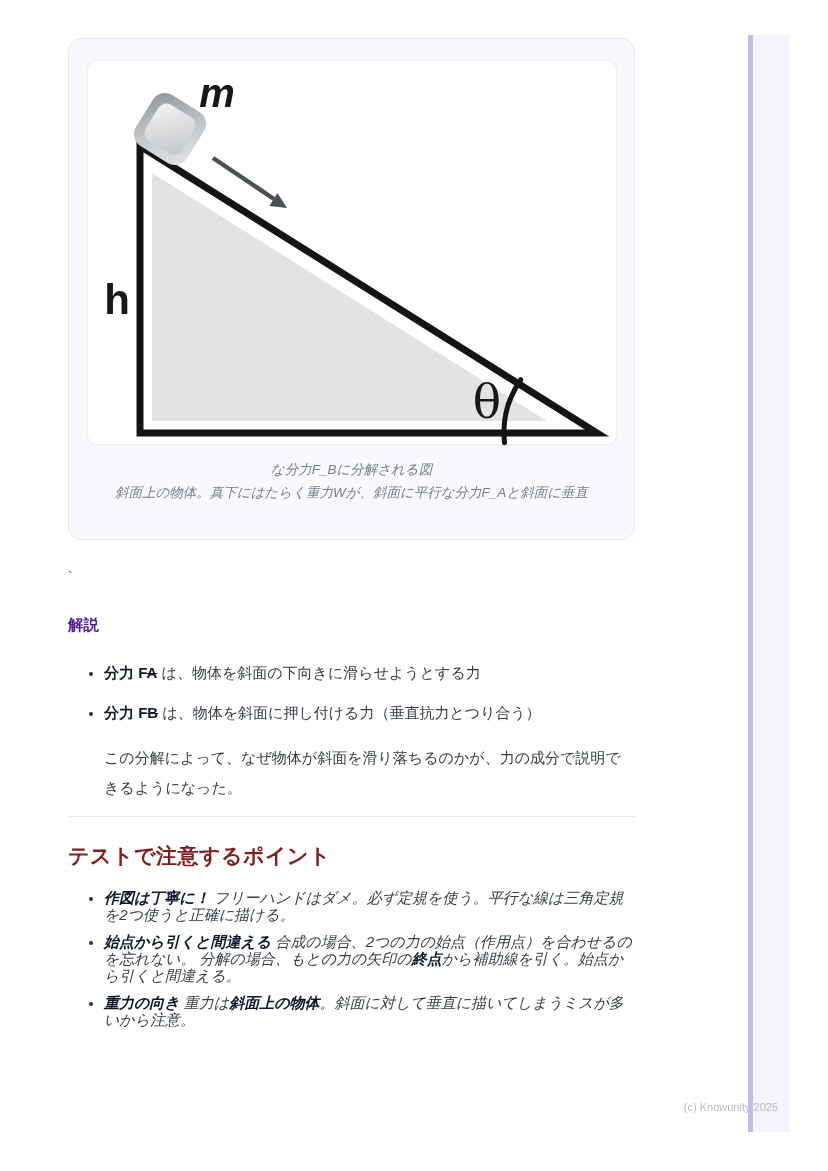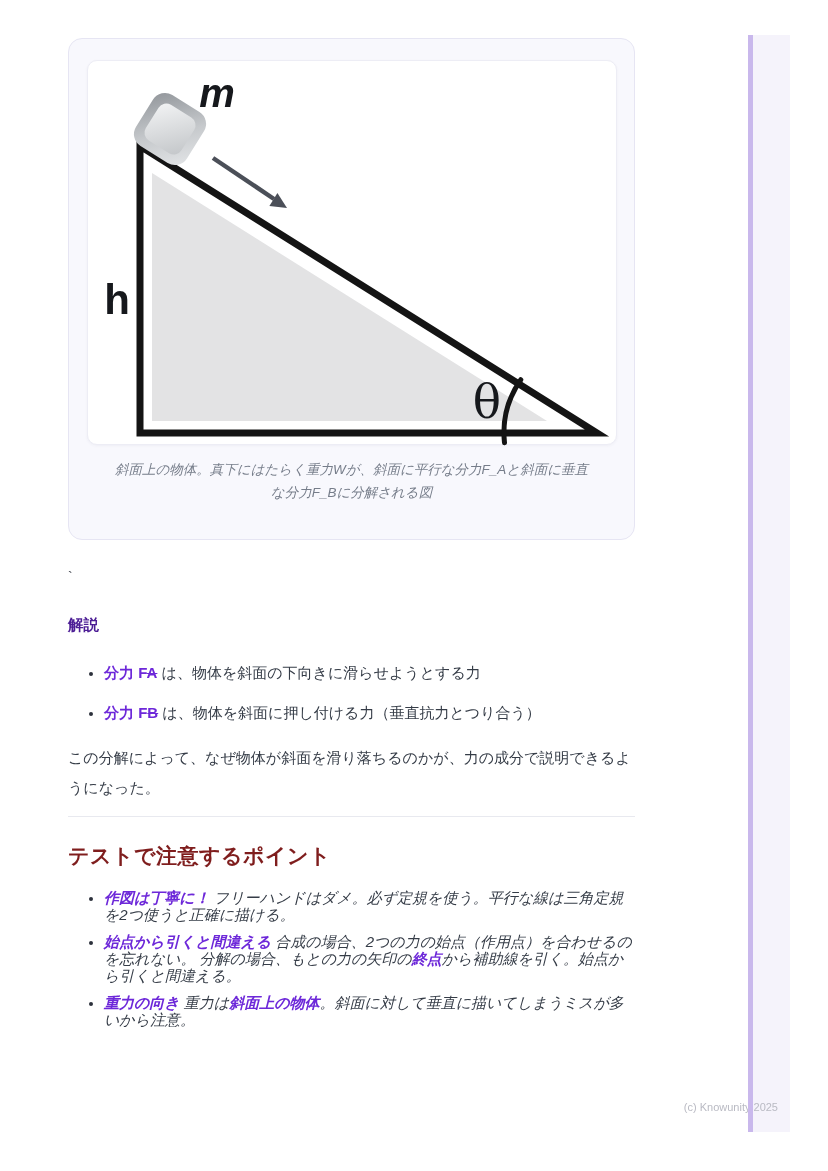--- a/index.html
+++ b/index.html
@@ -82,28 +82,29 @@
   li::marker { color: #2c313c; font-size: 13px; }
 
   .list-explanation { margin-top: 27px; }
   .list-explanation li {
     font-size: 15px;
     line-height: 20px;
     margin-bottom: 20px;
     color: #353c47;
   }
 
-  b, strong { font-weight: 700; color: #6d28d9; }
+  b, strong { font-weight: 700; color: #0f172a; }
   s { text-decoration: line-through; }
 
   .paragraph {
     margin-top: 1px;
     font-size: 15px;
     line-height: 30px;
     color: #353c47;
+    margin-left: 36px;
   }
 
   .divider {
     margin-top: 13px;
     border: none;
     border-top: 1px solid #e8e9ef;
     height: 0;
   }
 
   .points-heading {
@@ -169,22 +170,22 @@
 
           <line x1="125" y1="97" x2="186" y2="138" stroke="#4b4f58" stroke-width="4.5"></line>
           <polygon points="199,147 181.4,144.9 189.4,132.1" fill="#4b4f58"></polygon>
 
           <text x="129" y="46" text-anchor="middle" font-size="40" font-weight="bold" font-style="italic" fill="#16181c" font-family="Liberation Sans, DejaVu Sans, sans-serif">m</text>
           <text x="29" y="253" text-anchor="middle" font-size="42" font-weight="bold" fill="#16181c" font-family="Liberation Sans, DejaVu Sans, sans-serif">h</text>
           <text x="399" y="357" text-anchor="middle" font-size="47" fill="#16181c" font-family="DejaVu Serif, serif">θ</text>
         </svg>
       </div>
       <p class="figure-caption">
+        <span>な分力F_Bに分解される図</span>
         <span>斜面上の物体。真下にはたらく重力Wが、斜面に平行な分力F_Aと斜面に垂直</span>
-        <span>な分力F_Bに分解される図</span>
       </p>
     </section>
 
     <div class="stray">`</div>
 
     <h4 class="section-heading">解説</h4>
 
     <ul class="list-explanation">
       <li><strong>分力 F</strong><strong><s>A</s></strong><span> は、物体を斜面の下向きに滑らせようとする力</span></li>
       <li><strong>分力 F</strong><strong><s>B</s></strong><span> は、物体を斜面に押し付ける力（垂直抗力とつり合う）</span></li>

